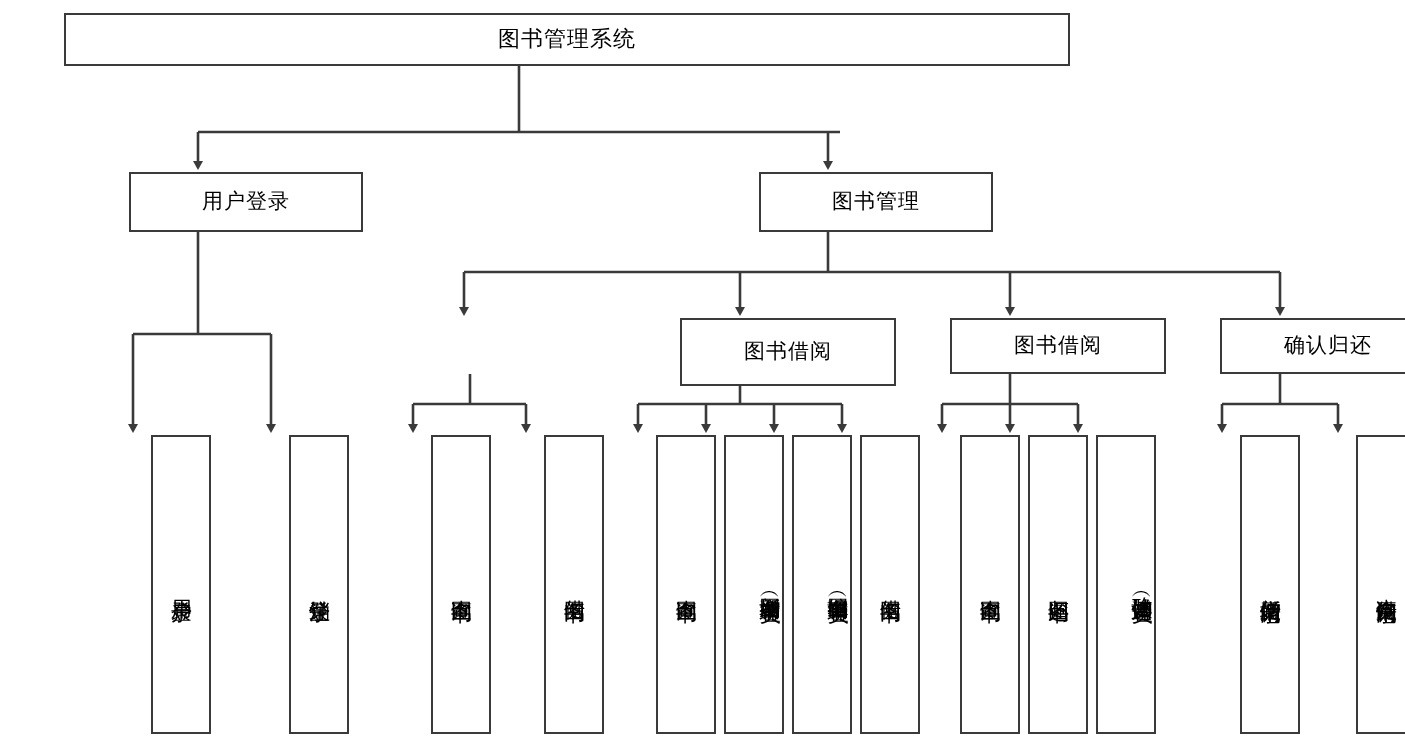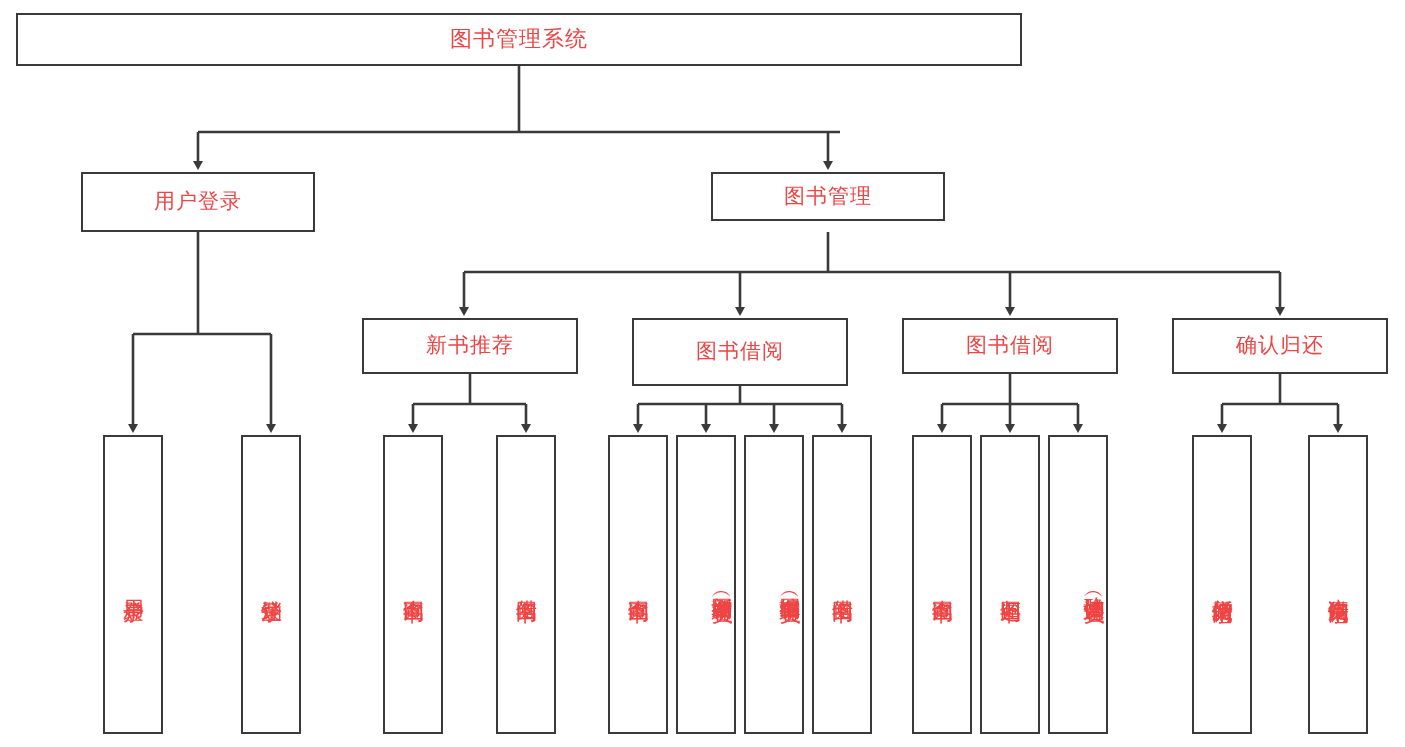--- a/index.html
+++ b/index.html
@@ -27,21 +27,22 @@
     pointer-events: none;
   }
   .node {
     position: absolute;
     box-sizing: border-box;
     background: #ffffff;
     border: 2px solid #3a3a3a;
     display: flex;
     align-items: center;
     justify-content: center;
-    color: #ef4444;
+    color: #000000;
+    margin-left: 48px;
   }
   .node.horiz {
     font-size: 21px;
     line-height: 1.1;
     letter-spacing: 1px;
   }
   .node.vert {
     font-size: 21px;
     line-height: 1.18;
     letter-spacing: 1px;
@@ -124,23 +125,22 @@
       <path d="M1222,404 L1338,404"></path>
       <path d="M1222,404 L1222,425" marker-end="url(#arrow)"></path>
       <path d="M1338,404 L1338,425" marker-end="url(#arrow)"></path>
     </g>
   </svg>
 
   <div class="node horiz" id="title-node" style="left:16px; top:13px; width:1006px; height:53px;">图书管理系统</div>
 
   <div class="node horiz" style="left:81px; top:172px; width:234px; height:60px;">用户登录</div>
 
-  <div class="node horiz" style="left:711px; top:172px; width:234px; height:49px;">图书管理</div>
+  <div class="node horiz" style="left:711px; top:172px; width:234px; height:60px;">图书管理</div>
 
-  <div class="node horiz" style="left:362px; top:318px; width:216px; height:56px;">新书推荐</div>
 
   <div class="node horiz" style="left:632px; top:318px; width:216px; height:68px;">图书借阅</div>
 
   <div class="node horiz" style="left:902px; top:318px; width:216px; height:56px;">图书借阅</div>
 
   <div class="node horiz" style="left:1172px; top:318px; width:216px; height:56px;">确认归还</div>
 
   <div class="node vert" style="left:103px; top:435px; width:60px; height:299px;">
     <span class="vlabel">用户登录</span>
   </div>

